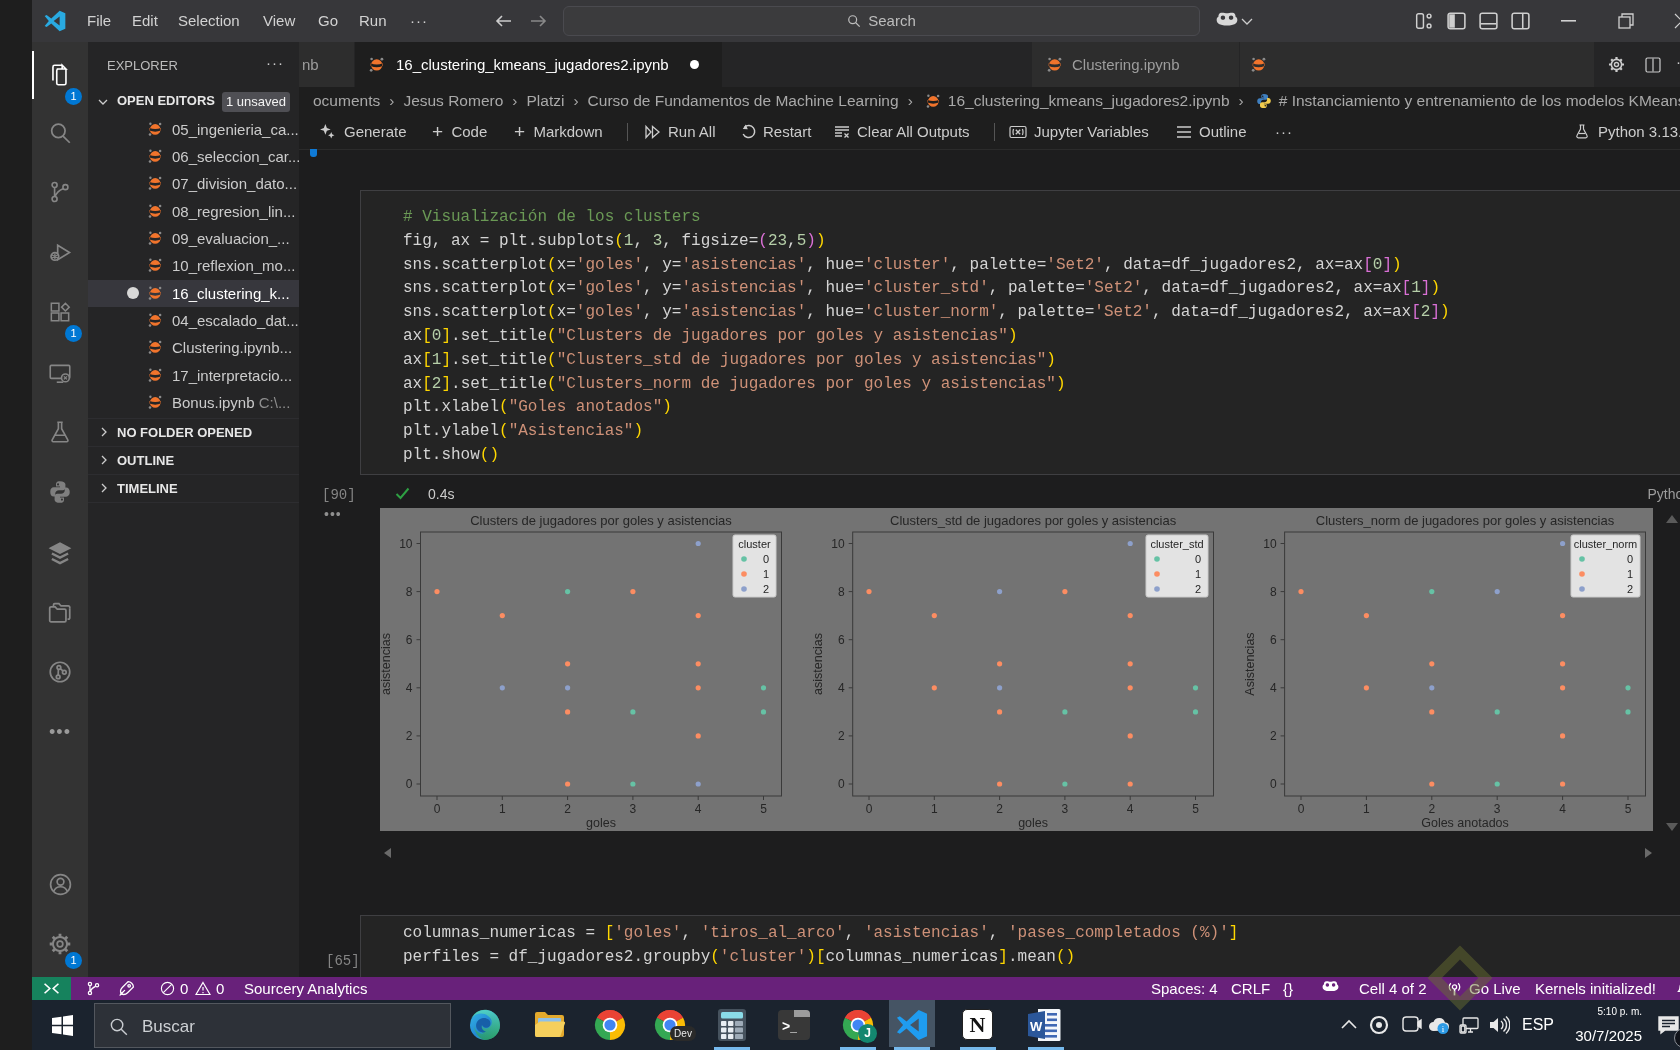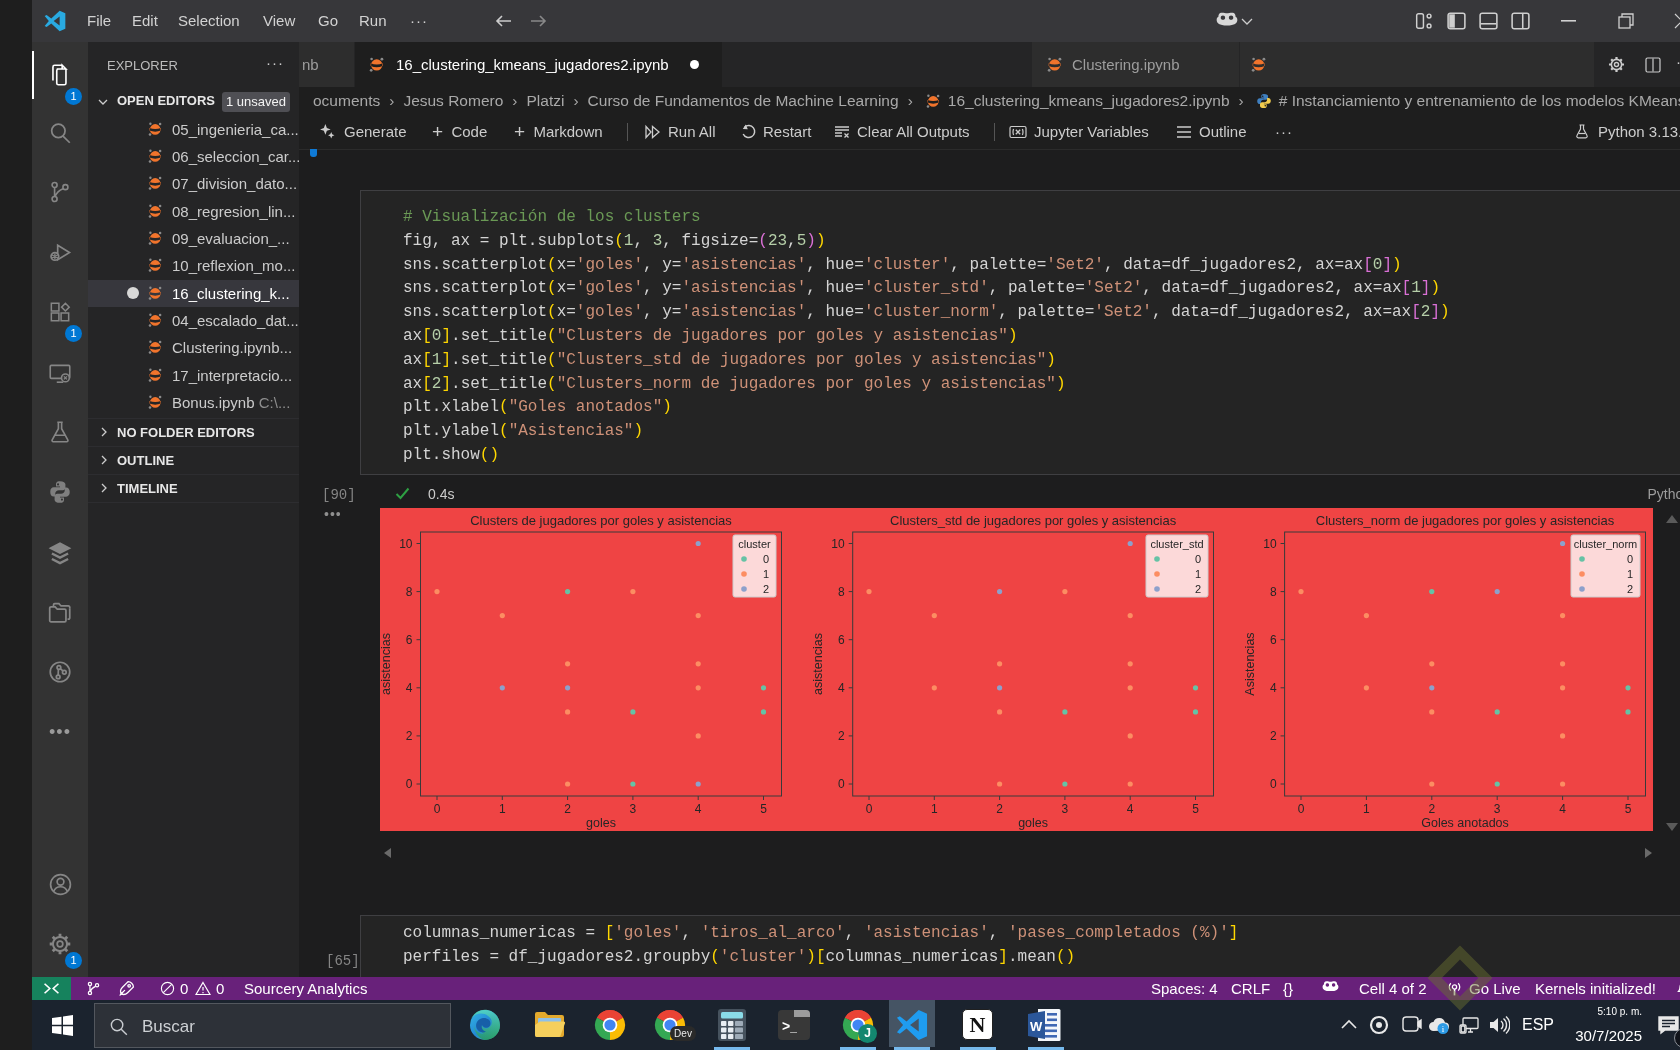--- a/index.html
+++ b/index.html
@@ -88,20 +88,25 @@
     <div class="menu" style="left:231px">View</div>
     <div class="menu" style="left:286px">Go</div>
     <div class="menu" style="left:327px">Run</div>
     <div class="menu" style="left:378px; letter-spacing:1px">···</div>
     <svg class="abs" style="left:462px;top:12px" width="20" height="18" viewBox="0 0 20 18" fill="none" stroke="#cccccc" stroke-width="1.6">
       <path d="M17 9 H3 M8 4 L3 9 L8 14"></path>
     </svg>
     <svg class="abs" style="left:496px;top:12px" width="20" height="18" viewBox="0 0 20 18" fill="none" stroke="#898989" stroke-width="1.6">
       <path d="M3 9 H17 M12 4 L17 9 L12 14"></path>
     </svg>
+    <div id="searchbox">
+      <svg style="vertical-align:-2px;margin-right:7px" width="14" height="14" viewBox="0 0 16 16" fill="none" stroke="#bdbdbd" stroke-width="1.4">
+        <circle cx="6.5" cy="6.5" r="4.5"></circle>
+          <path d="M10 10 L14.5 14.5"></path>
+      </svg>Search</div>
     <svg class="abs" style="left:1184px;top:11px" width="22" height="21" viewBox="0 0 20 19" fill="#d7d7d7">
       <path d="M5.5 1.5 C2.7 1.5 2.2 3.4 2.2 5.2 C1.1 5.6 0.6 6.6 0.6 8.2 C0.6 11 3 13.2 10 13.2 C17 13.2 19.4 11 19.4 8.2 C19.4 6.6 18.9 5.6 17.8 5.2 C17.8 3.4 17.3 1.5 14.5 1.5 C13 1.5 11 2.1 10 2.1 C9 2.1 7 1.5 5.5 1.5 Z M6.3 4 C7.5 4 8.3 4.8 8.3 6 C8.3 7.2 7.5 8 6.3 8 C5.1 8 4.3 7.2 4.3 6 C4.3 4.8 5.1 4 6.3 4 Z M13.7 4 C14.9 4 15.7 4.8 15.7 6 C15.7 7.2 14.9 8 13.7 8 C12.5 8 11.7 7.2 11.7 6 C11.7 4.8 12.5 4 13.7 4 Z"></path>
       <rect x="5.6" y="8.6" width="2" height="3.4" rx="0.4"></rect>
         <rect x="9" y="8.6" width="2" height="3.4" rx="0.4"></rect>
         <rect x="12.4" y="8.6" width="2" height="3.4" rx="0.4"></rect>
     </svg>
     <svg class="abs" style="left:1209px;top:17px" width="12" height="9" viewBox="0 0 12 9" fill="none" stroke="#cccccc" stroke-width="1.3">
       <path d="M1 2 L6 7 L11 2"></path>
     </svg>
     <svg class="abs" style="left:1383px;top:12px" width="18" height="18" viewBox="0 0 16 16" fill="none" stroke="#cfcfcf" stroke-width="1.3">
@@ -300,21 +305,21 @@
     <div class="row" style="top:347px">
         <svg class="abs" style="left:59px;top:5px" width="16" height="16">
           <use href="#jup"></use>
         </svg>
         <span class="abs" style="left:84px">Bonus.ipynb <span style="color:#8e8e8e">C:\...</span></span>
       </div>
     <div class="abs" style="left:0;top:376px;width:211px;height:1px;background:#2d2d30"></div>
     <svg class="abs" style="left:10px;top:384px" width="12" height="12" viewBox="0 0 12 12" fill="none" stroke="#cccccc" stroke-width="1.3">
         <path d="M4 2 L8 6 L4 10"></path>
       </svg>
-    <div class="abs sechdr" style="left:29px;top:377px;height:27px;line-height:27px">NO FOLDER EDITORS</div>
+    <div class="abs sechdr" style="left:29px;top:377px;height:27px;line-height:27px">NO FOLDER OPENED</div>
     <div class="abs" style="left:0;top:404px;width:211px;height:1px;background:#2d2d30"></div>
     <svg class="abs" style="left:10px;top:412px" width="12" height="12" viewBox="0 0 12 12" fill="none" stroke="#cccccc" stroke-width="1.3">
         <path d="M4 2 L8 6 L4 10"></path>
       </svg>
     <div class="abs sechdr" style="left:29px;top:405px;height:27px;line-height:27px">OUTLINE</div>
     <div class="abs" style="left:0;top:432px;width:211px;height:1px;background:#2d2d30"></div>
     <svg class="abs" style="left:10px;top:440px" width="12" height="12" viewBox="0 0 12 12" fill="none" stroke="#cccccc" stroke-width="1.3">
         <path d="M4 2 L8 6 L4 10"></path>
       </svg>
     <div class="abs sechdr" style="left:29px;top:433px;height:27px;line-height:27px">TIMELINE</div>
@@ -431,21 +436,21 @@
 plt.xlabel<span class="c-b1">(</span><span class="c-str">"Goles anotados"</span><span class="c-b1">)</span>
 plt.ylabel<span class="c-b1">(</span><span class="c-str">"Asistencias"</span><span class="c-b1">)</span>
 plt.show<span class="c-b1">(</span><span class="c-b1">)</span></div>
     <div class="execrow" style="left:23px;top:338px">[90]</div>
     <svg class="abs" style="left:96px;top:338px" width="15" height="13" viewBox="0 0 15 13" fill="none" stroke="#2ea043" stroke-width="2">
         <path d="M1.5 7 L5.5 11 L13.5 1.5"></path>
       </svg>
     <div class="abs" style="left:129px;top:337px;color:#cccccc;font-size:14px">0.4s</div>
     <div class="abs" style="left:1340px;top:337px;width:52px;text-align:right;color:#9d9d9d;font-size:14px">Python</div>
     <div class="abs" style="left:25px;top:357px;color:#8f8f8f;font-size:14px;letter-spacing:1px">•••</div>
-    <div id="plots" class="abs" style="left:81px;top:359px;width:1273px;height:323px;background:#ef4444"><svg width="1273" height="323" viewBox="0 0 1273 323" font-family="Liberation Sans, sans-serif">
+    <div id="plots" class="abs" style="left:81px;top:359px;width:1273px;height:323px;background:#737373"><svg width="1273" height="323" viewBox="0 0 1273 323" font-family="Liberation Sans, sans-serif">
 <g>
 <rect x="40.5" y="24.0" width="361.0" height="264.0" fill="none" stroke="#3a3a3a" stroke-width="1"></rect>
 <text x="221.0" y="17.0" font-size="13" fill="#262626" text-anchor="middle">Clusters de jugadores por goles y asistencias</text>
 <line x1="36.5" y1="276.0" x2="40.5" y2="276.0" stroke="#3a3a3a" stroke-width="1"></line>
 <text x="32.5" y="280.0" font-size="12" fill="#262626" text-anchor="end">0</text>
 <line x1="36.5" y1="227.9" x2="40.5" y2="227.9" stroke="#3a3a3a" stroke-width="1"></line>
 <text x="32.5" y="231.9" font-size="12" fill="#262626" text-anchor="end">2</text>
 <line x1="36.5" y1="179.8" x2="40.5" y2="179.8" stroke="#3a3a3a" stroke-width="1"></line>
 <text x="32.5" y="183.8" font-size="12" fill="#262626" text-anchor="end">4</text>
 <line x1="36.5" y1="131.7" x2="40.5" y2="131.7" stroke="#3a3a3a" stroke-width="1"></line>

